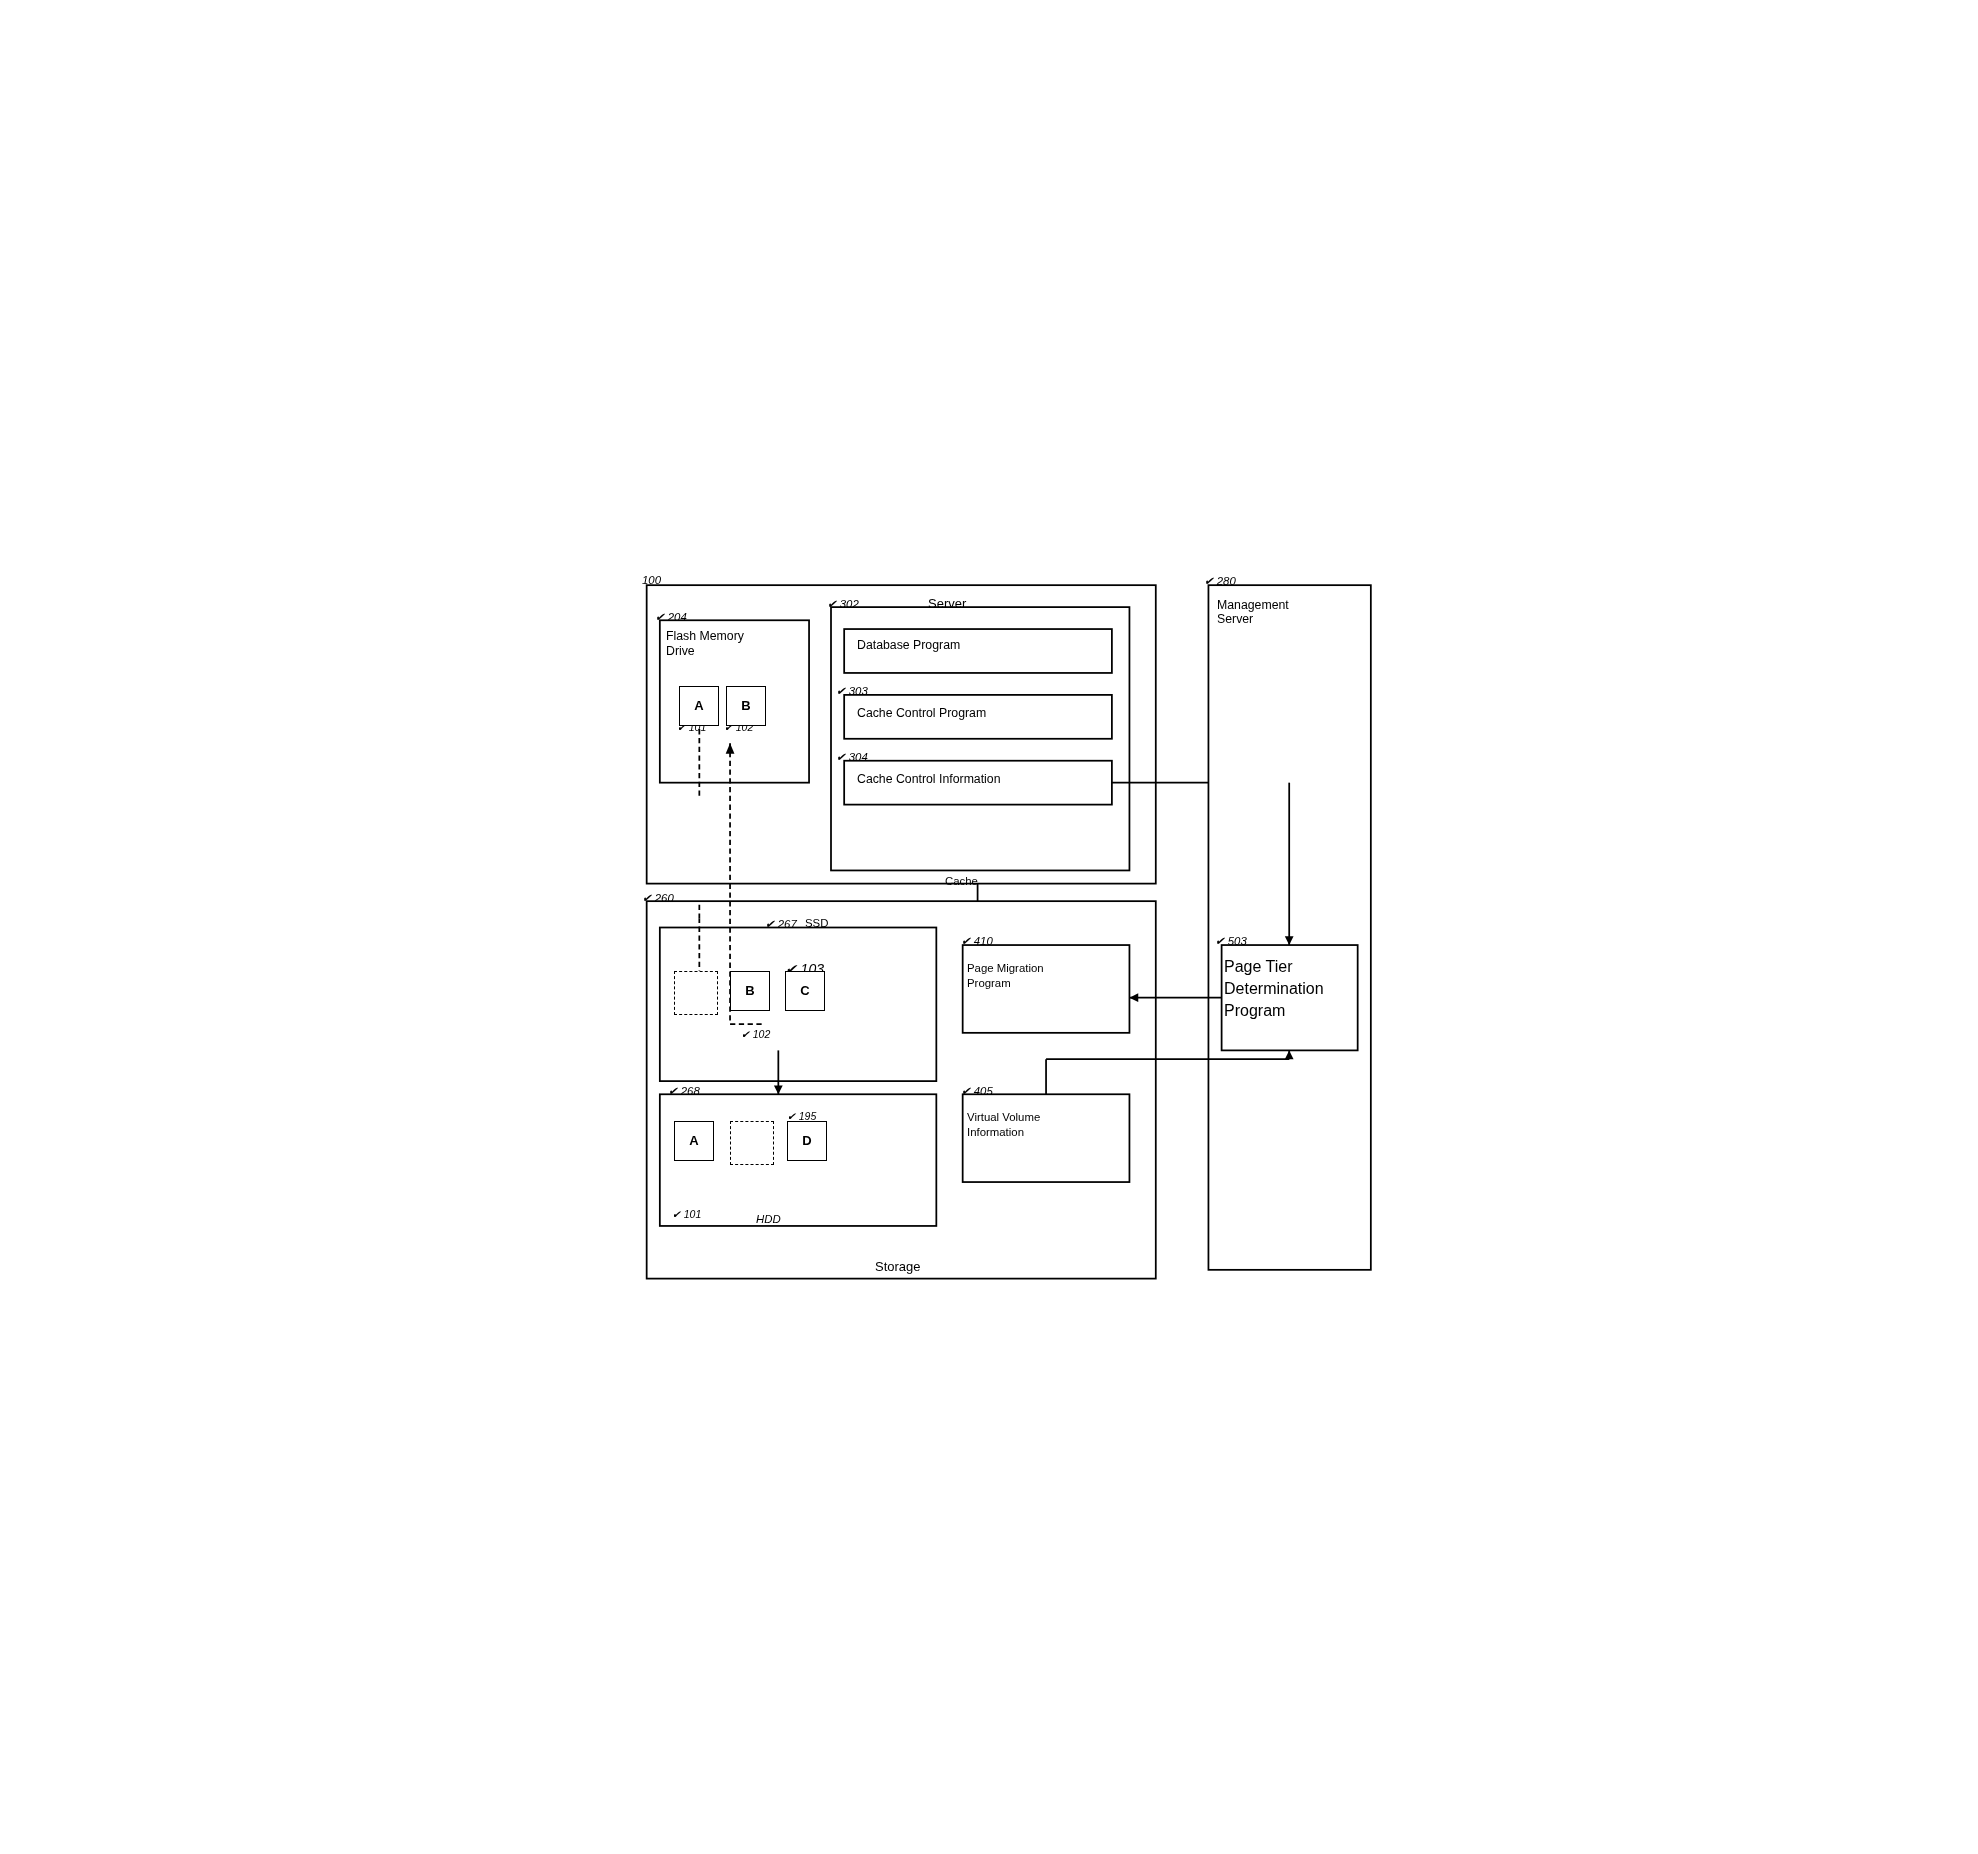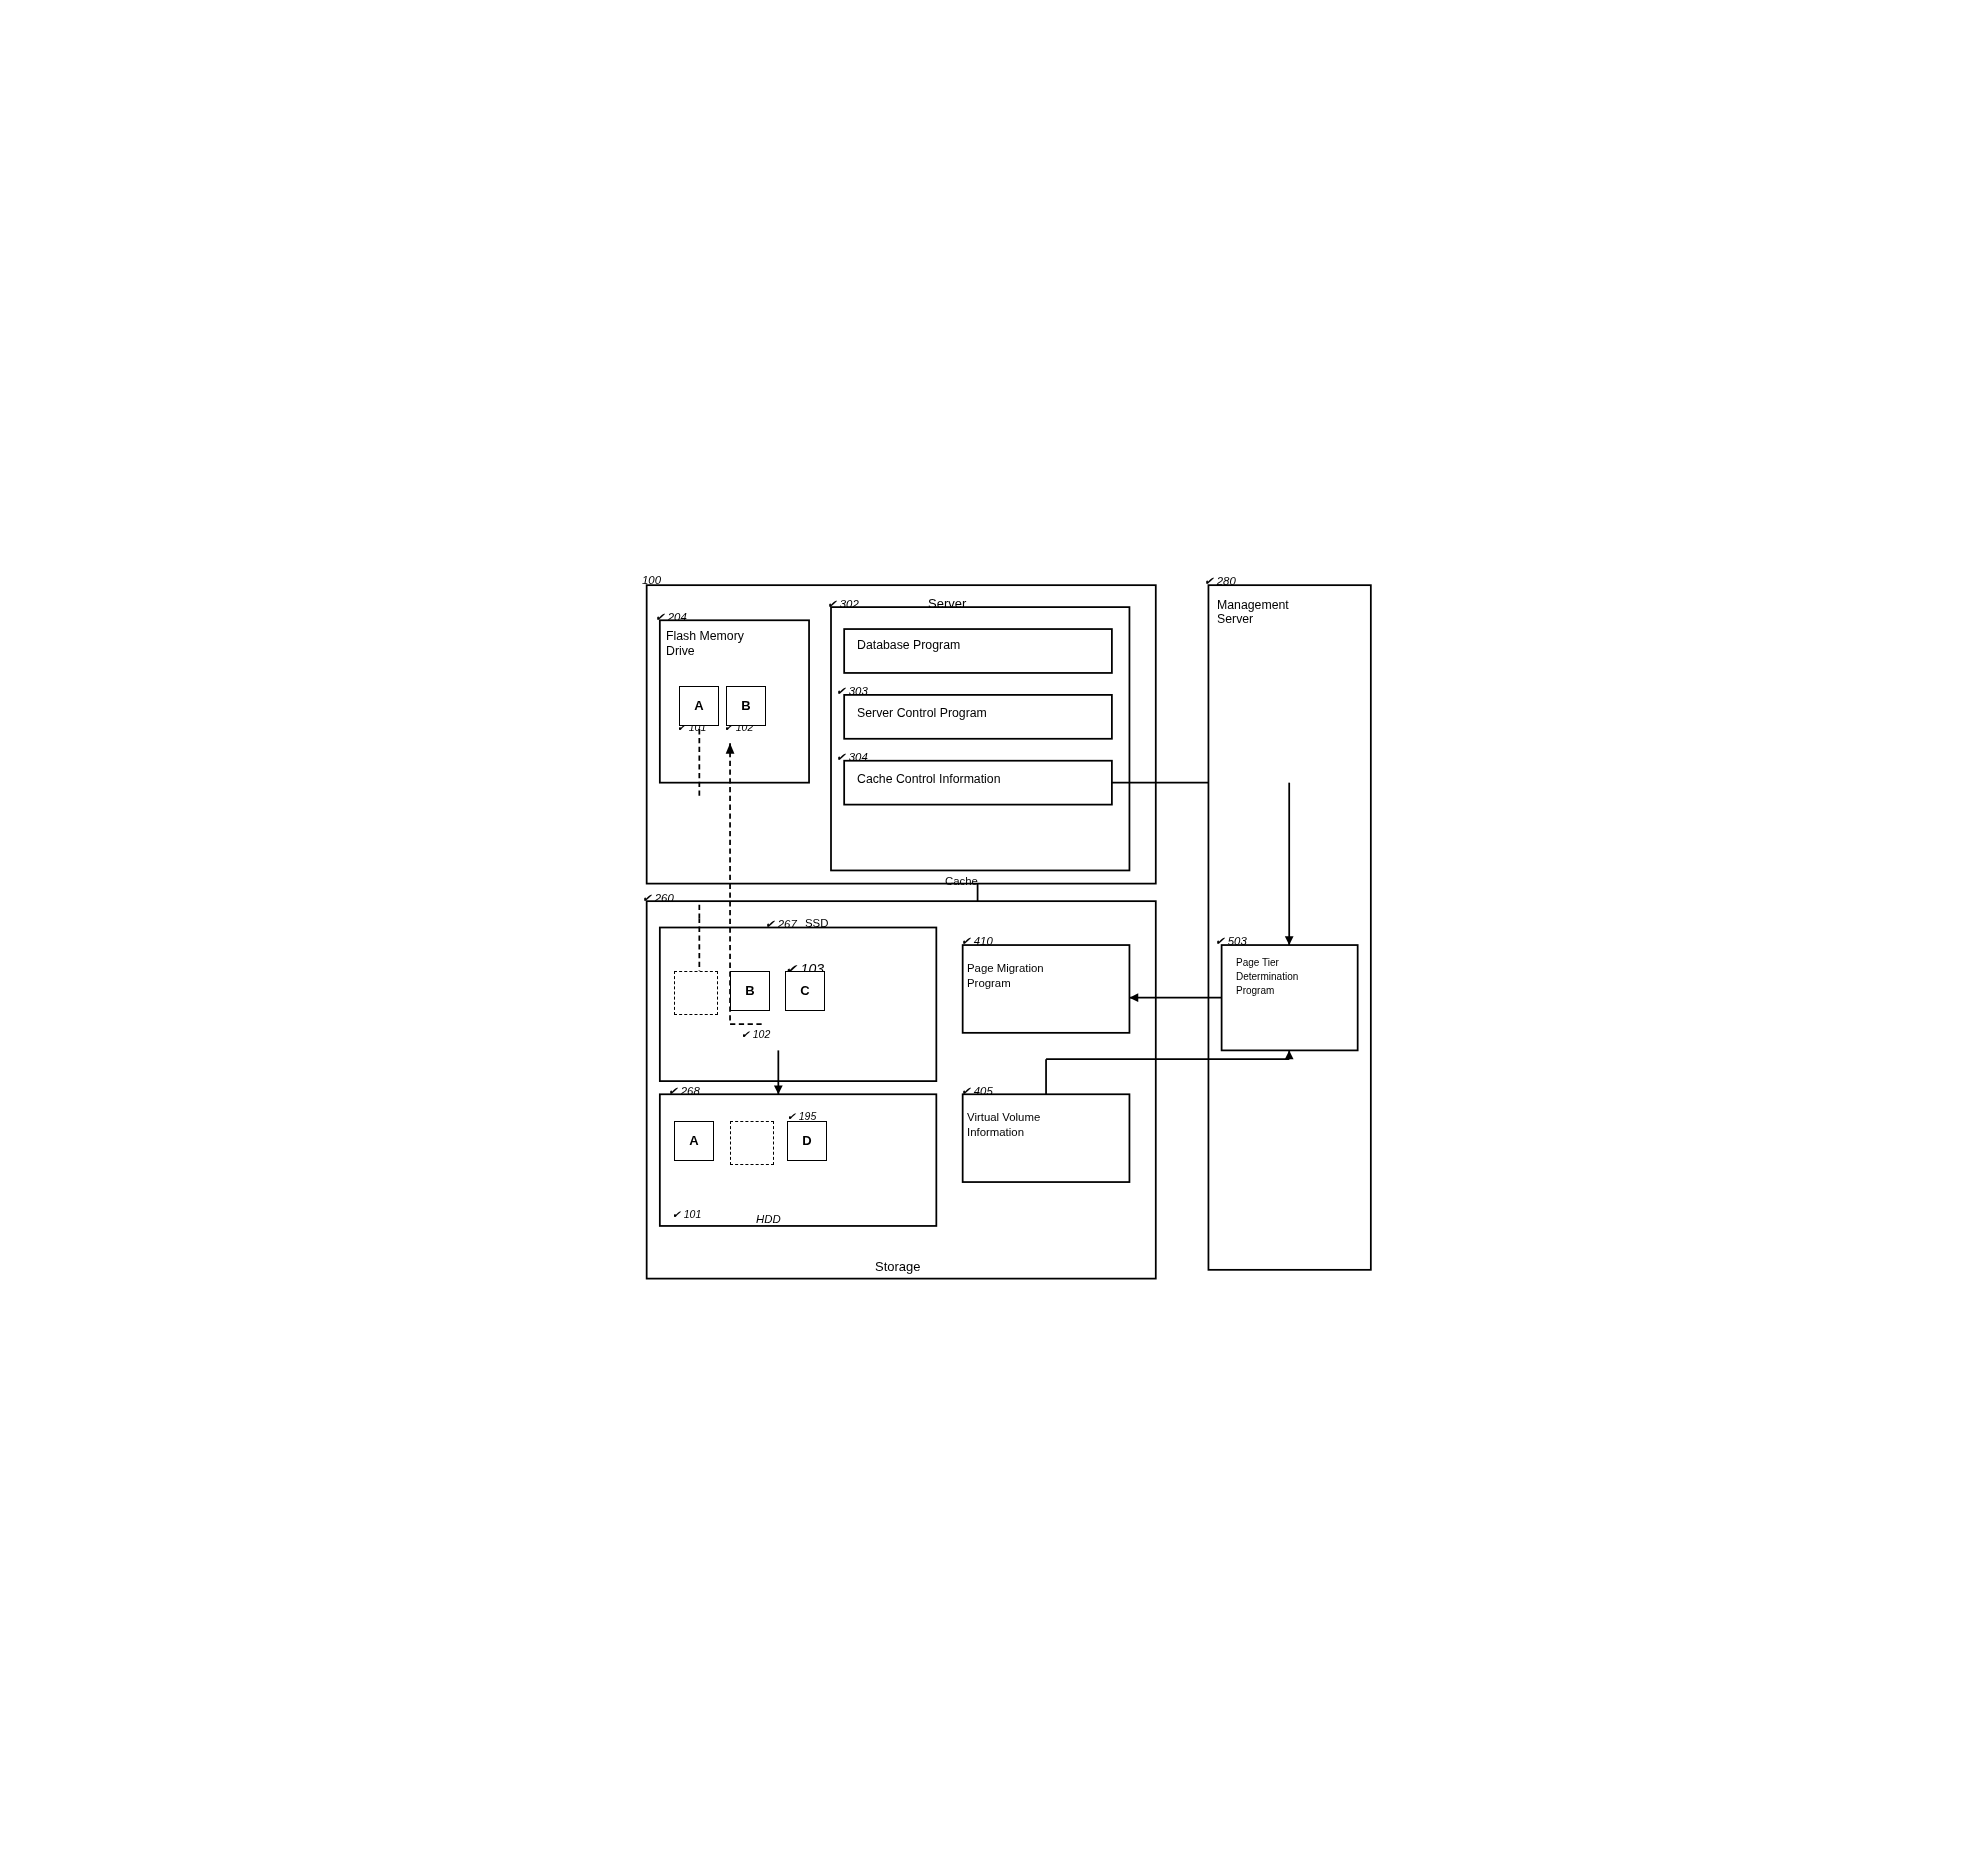--- a/index.html
+++ b/index.html
@@ -126,21 +126,21 @@
   <div class="box-label" style="left:334px; top:46px; font-size:13px;">Server</div>
 
   <div class="box-label" style="left:72px; top:79px; font-size:12.3px; line-height:1.3;">Flash Memory<br>Drive</div>
 
   <div class="ref-label" style="left:242px; top:134px;">✔ 303</div>
 
   <div class="ref-label" style="left:242px; top:200px;">✔ 304</div>
 
   <div class="box-label" style="left:263px; top:88px; width:241px;">Database Program</div>
 
-  <div class="box-label" style="left:263px; top:156px; width:241px;">Server Control Program</div>
+  <div class="box-label" style="left:263px; top:156px; width:241px;">Cache Control Program</div>
 
   <div class="box-label" style="left:263px; top:222px; width:241px;">Cache Control Information</div>
 
   <div class="box-label" style="left:351px; top:325px; font-size:11.4px;">Cache</div>
 
   <div class="box-label" style="left:281px; top:709px; font-size:13px;">Storage</div>
 
   <div class="ref-label" style="left:171px; top:367px;">✔ 267</div>
   <div class="box-label" style="left:211px; top:367px; font-size:11.4px;">SSD</div>
 
@@ -174,16 +174,16 @@
 
   <div class="page-box dashed" style="left:136px; top:571px; width:44px; height:44px;"></div>
 
   <div class="ref-label" style="left:193px; top:560px; font-size:10.5px;">✔ 195</div>
   <div class="page-box" style="left:193px; top:571px; width:40px; height:40px;">D</div>
 
   <div class="box-label" style="left:373px; top:411px; width:158px; font-size:11.4px; line-height:1.4;">Page Migration<br>Program</div>
 
   <div class="box-label" style="left:373px; top:560px; width:158px; font-size:11.4px; line-height:1.4;">Virtual Volume<br>Information</div>
 
-  <div class="box-label" style="left:630px; top:406px; width:130px; font-size:10px; line-height:1.4;margin-left:12px;">Page Tier<br>Determination<br>Program</div>
+  <div class="box-label" style="left:630px; top:406px; width:130px; font-size:16px; line-height:1.4;">Page Tier<br>Determination<br>Program</div>
 
 </div>
 
 
 </body></html>

